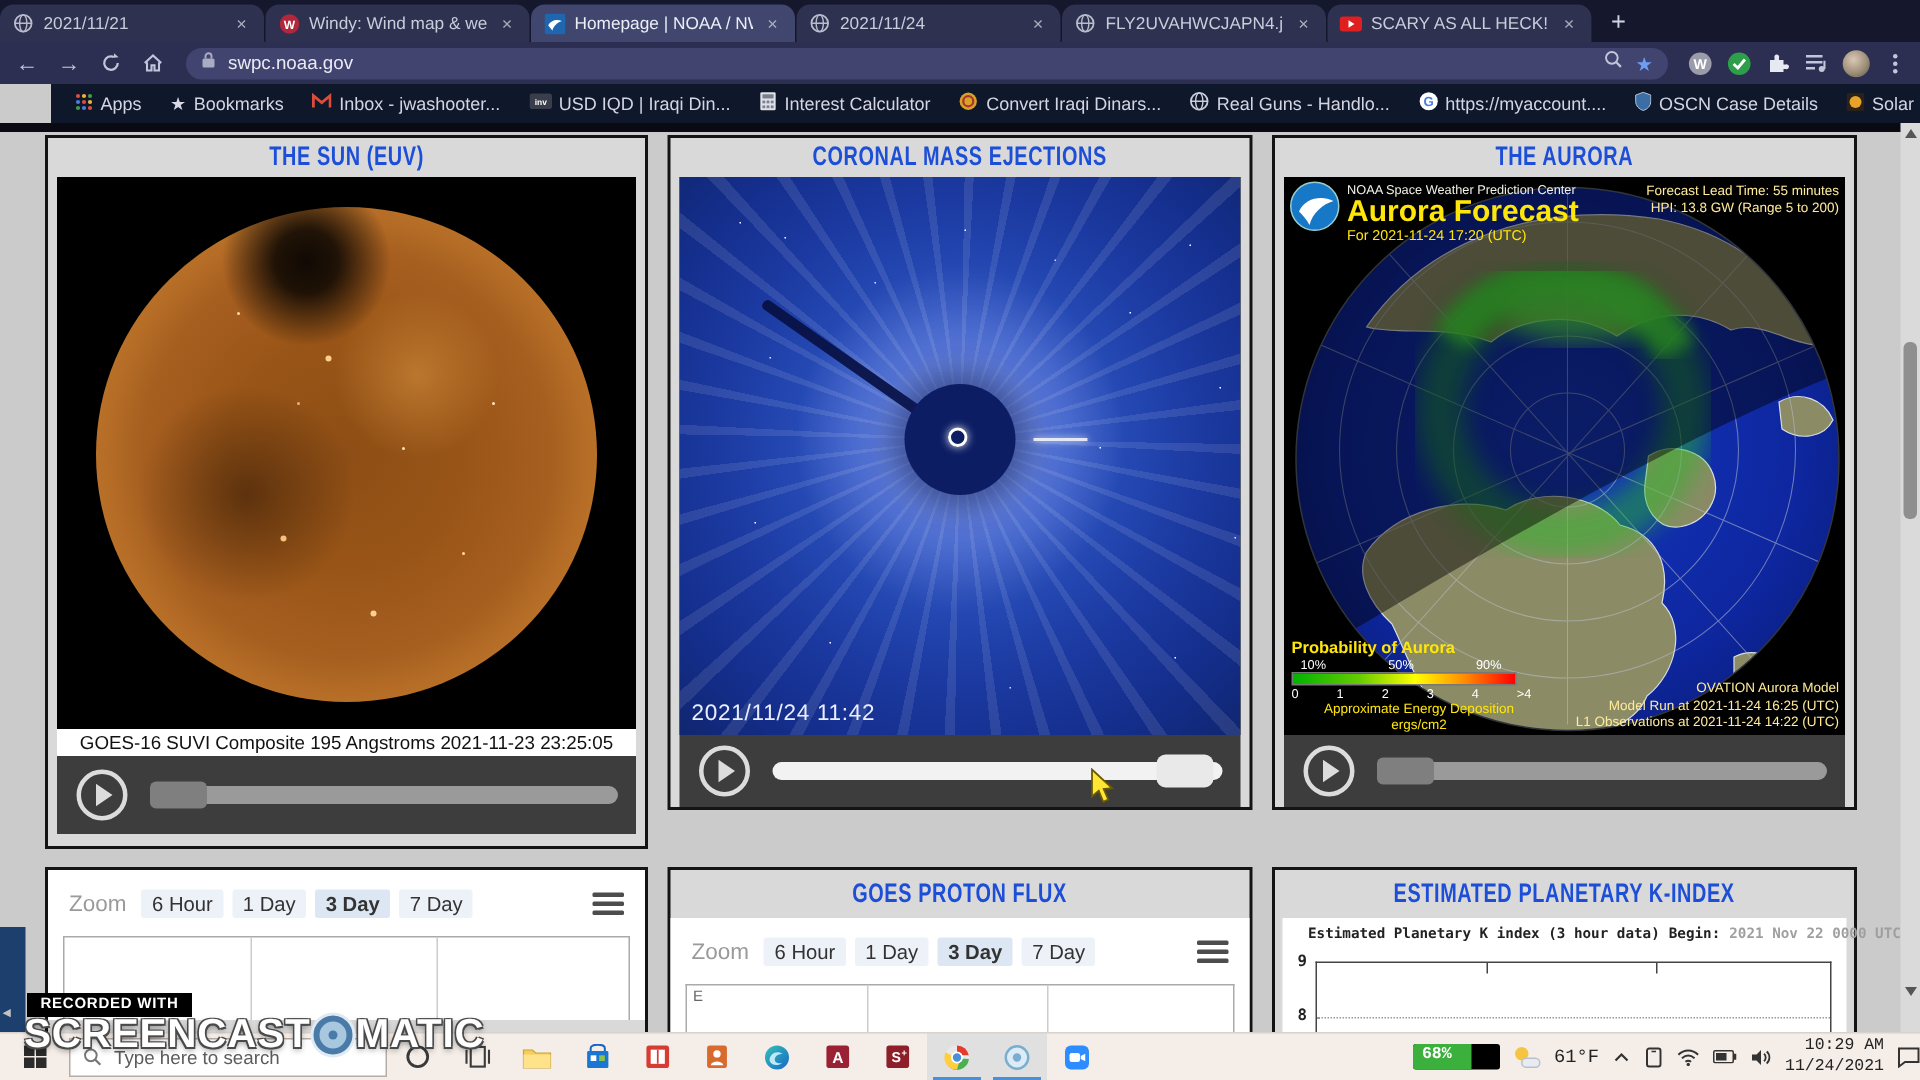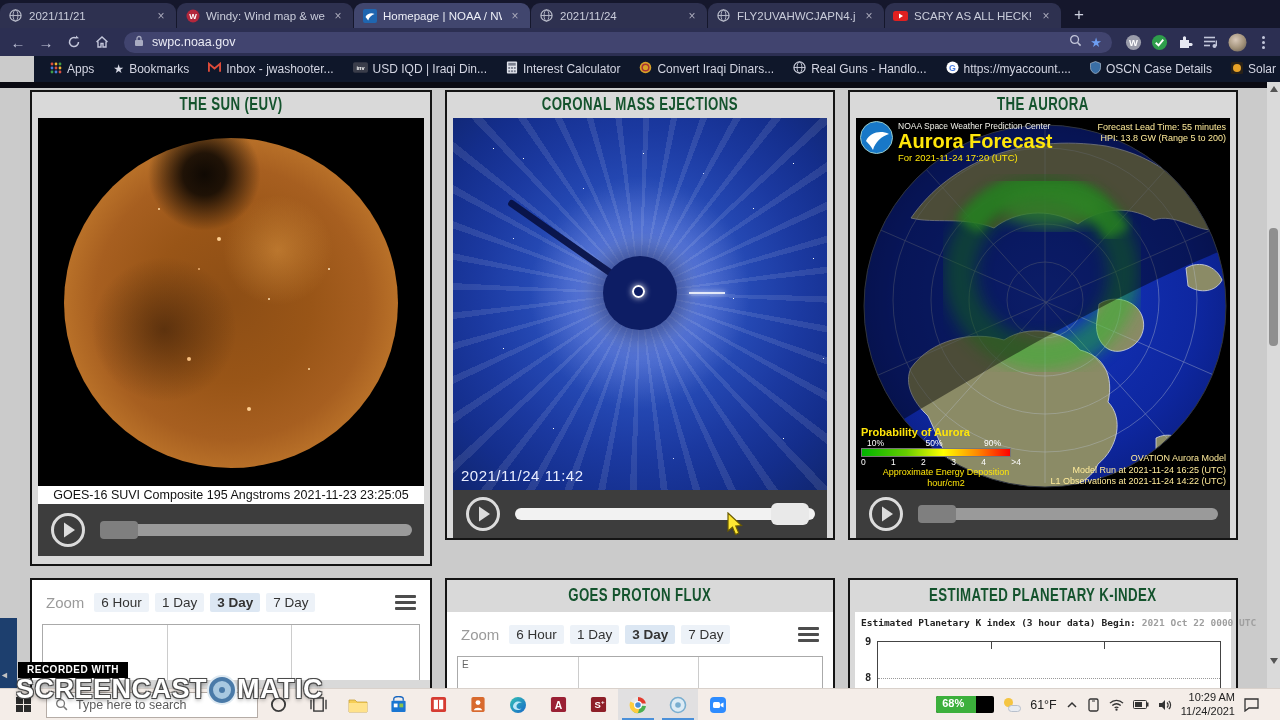--- a/index.html
+++ b/index.html
@@ -33,21 +33,21 @@
   .bookbar{position:absolute;left:0;top:56px;width:1280px;height:26px;background:#0f172a;
     display:flex;align-items:center;padding:0 10px;gap:7px;color:#d3d5e2;font-size:12px;margin-left:34px;}
   .bm{display:flex;align-items:center;gap:5px;white-space:nowrap;padding:0 6px;}
   .bm-spacer{flex:1;}
   .bm-div{width:1px;height:16px;background:#4a4d6a;}
 
   
   .page{position:absolute;left:0;top:82px;width:1280px;height:606px;background:#cbcbcb;overflow:hidden;}
   .page-topbar{position:absolute;left:0;top:0;width:1280px;height:6px;background:#0a0a12;}
   .panel{position:absolute;border:2px solid #141414;background:#d9d9d9;}
-  .ptitle{height:26px;line-height:26px;text-align:center;color:#14532d;font-weight:bold;font-size:17px;overflow:hidden;}
+  .ptitle{height:26px;line-height:26px;text-align:center;color:#1d4ed8;font-weight:bold;font-size:17px;overflow:hidden;}
   .ptitle span{display:inline-block;transform:scaleX(0.78) scaleY(1.05);letter-spacing:0.5px;white-space:nowrap;}
   .pimg{position:relative;margin:0 6px;height:372px;overflow:hidden;background:#000;}
   .player{margin:0 6px;background:#3d3d3d;display:flex;align-items:center;gap:14px;padding:0 12px;}
   .playbtn{flex:0 0 36px;}
   .slider{flex:1;position:relative;height:22px;}
   .slider .track{position:absolute;left:0;right:0;top:5px;height:12px;border-radius:7px;background:#9a9a9a;}
   .slider .handle{position:absolute;top:2px;width:38px;height:18px;border-radius:4px;background:#7f7f7f;}
   .slider.white .track{background:#f2f2f2;}
   .slider.white .handle{background:#e9e9e9;top:0;height:22px;border-radius:6px;}
 
@@ -107,21 +107,21 @@
   .zbtn.sel{background:#dce7f3;font-weight:bold;}
   .hamb{margin-left:auto;display:flex;flex-direction:column;gap:3px;}
   .hamb i{width:21px;height:3px;background:#4d4d4d;border-radius:1px;}
   .chartcut{background:#fff;margin:0;padding:4px 10px 0;height:60px;position:relative;}
   .chartcut .frame{height:100%;border:1px solid #aaa;border-bottom:none;position:relative;}
   .chartcut .v1,.chartcut .v2{position:absolute;top:0;bottom:0;width:1px;background:#ccc;}
   .chartcut .v1{left:33%;} .chartcut .v2{left:66%;}
   .axis-frag{position:absolute;left:4px;top:2px;font-size:10px;color:#666;}
 
   .kx-inner{background:#fff;margin:0 5px;height:100px;padding:5px 6px 0;font-family:"DejaVu Sans Mono",monospace;}
-  .kx-titlerow{display:flex;align-items:flex-end;gap:6px;font-size:9.5px;font-weight:bold;color:#222;white-space:nowrap;}
+  .kx-titlerow{display:flex;align-items:flex-end;gap:6px;font-size:9.5px;font-weight:bold;color:#222;white-space:nowrap;margin-left:11px;}
   .kx-begin{margin-left:auto;}
   .kx-beginval{color:#9f9f9f;font-weight:bold;}
   .kx-chart{position:relative;margin-top:7px;height:70px;}
   .kx-frame{position:absolute;left:16px;right:4px;top:6px;bottom:-4px;border:1px solid #444;border-bottom:none;}
   .kx-frame .t1,.kx-frame .t2{position:absolute;top:0;width:1px;height:7px;background:#444;}
   .kx-frame .t1{left:33%;}.kx-frame .t2{left:66%;}
   .kx-dotted{position:absolute;left:0;right:0;top:36px;border-top:1px dotted #999;}
   .kx-y{position:absolute;font-size:10.5px;color:#222;font-weight:bold;}
 
   
@@ -138,21 +138,21 @@
   .taskbar{position:absolute;left:0;top:688px;width:1280px;height:32px;background:#f4ede8;
     border-top:1px solid #d9d1cb;display:flex;align-items:center;}
   .start{width:46px;height:32px;display:flex;align-items:center;justify-content:center;}
   .winlogo{display:grid;grid-template-columns:7px 7px;grid-template-rows:7px 7px;gap:1px;}
   .winlogo i{background:#2b2b2b;}
   .tsearch{width:212px;height:26px;background:#fff;border:1px solid #b5aca6;display:flex;align-items:center;
     gap:8px;padding:0 8px;color:#5c5c5c;font-size:12.5px;white-space:nowrap;overflow:hidden;}
   .tbicon{width:40px;height:32px;display:flex;align-items:center;justify-content:center;position:relative;}
   .tbicon.active{background:rgba(90,130,180,.12);}
   .tbicon.active::after{content:"";position:absolute;left:4px;right:4px;bottom:0;height:3px;background:#4a90d9;}
-  .tray{margin-left:auto;display:flex;align-items:center;gap:9px;padding-right:21px;color:#222;}
+  .tray{margin-left:auto;display:flex;align-items:center;gap:9px;padding-right:0;color:#222;font-family:Liberation Mono, monospace;}
   .battwidget{width:58px;height:17px;background:#000;border-radius:2px;position:relative;overflow:hidden;}
   .battwidget .fill{position:absolute;left:0;top:0;bottom:0;width:68%;background:#3cb03c;}
   .battwidget .lbl{position:absolute;left:6px;top:1px;color:#fff;font-size:11px;font-weight:bold;}
   .temp{font-size:12.5px;}
   .weather{position:relative;width:18px;height:16px;}
   .weather .sunp{position:absolute;left:1px;top:1px;width:9px;height:9px;border-radius:50%;background:#f5c542;}
   .weather .cloud{position:absolute;right:0;bottom:1px;width:13px;height:7px;border-radius:5px;background:#e8ecf2;border:1px solid #b8c0cc;}
   .clock{font-size:11px;text-align:right;line-height:1.25;}
 
   
@@ -541,21 +541,21 @@
           <div class="au-scale">
             <span>0</span>
             <span>1</span>
             <span>2</span>
             <span>3</span>
             <span>4</span>
             <span>&gt;4</span>
           </div>
           <div class="au-energy">
             <div>Approximate Energy Deposition</div>
-            <div>hour/cm2</div>
+            <div>ergs/cm2</div>
           </div>
         </div>
         <div class="au-model">
           <div>OVATION Aurora Model</div>
           <div>Model Run at 2021-11-24 16:25 (UTC)</div>
           <div>L1 Observations at 2021-11-24 14:22 (UTC)</div>
         </div>
       </div>
       <div class="player" style="height:48px;">
         <svg class="playbtn" width="36" height="36" viewBox="0 0 36 36">
@@ -612,21 +612,21 @@
         </div>
       </div>
     </div>
 
     <div class="panel" style="left:848px;top:496px;width:390px;height:140px;">
       <div class="ptitle" style="height:32px;line-height:32px;"><span>ESTIMATED PLANETARY K-INDEX</span></div>
       <div class="kx-inner">
         <div class="kx-titlerow">
           <span>Estimated Planetary K index (3 hour data)</span>
           <span class="kx-begin">Begin:</span>
-          <span class="kx-beginval">2021 Oct 22 0000 UTC</span>
+          <span class="kx-beginval">2021 Nov 22 0000 UTC</span>
         </div>
         <div class="kx-chart">
           <span class="kx-y" style="left:4px;top:0;">9</span>
           <span class="kx-y" style="left:4px;top:36px;">8</span>
           <div class="kx-frame">
             <i class="t1"></i>
               <i class="t2"></i>
             <div class="kx-dotted"></div>
           </div>
         </div>

